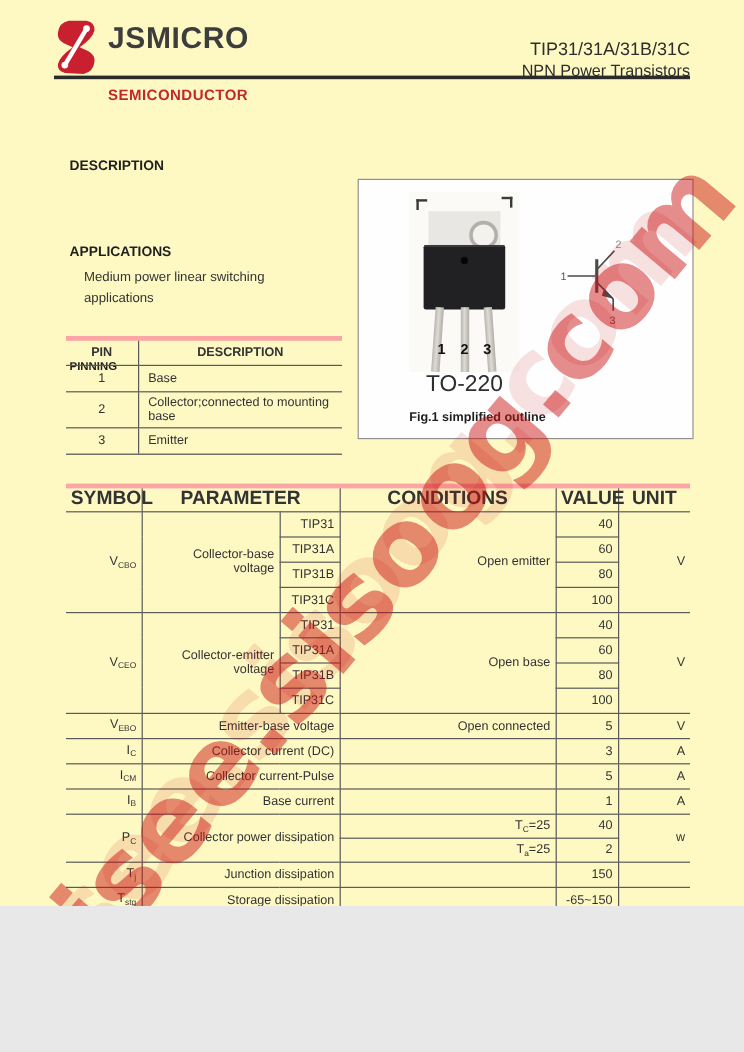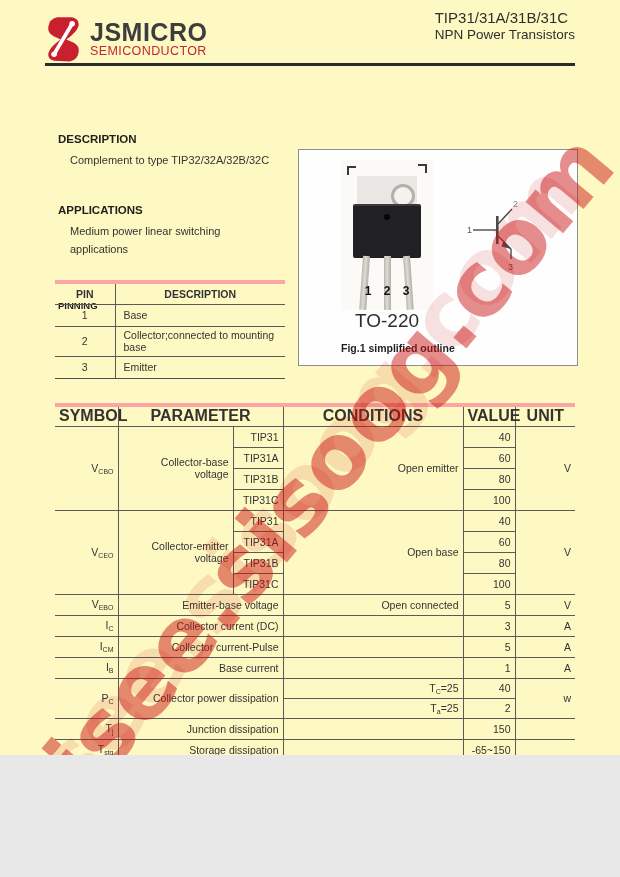--- a/index.html
+++ b/index.html
@@ -7,22 +7,22 @@
   .page {
     position:relative; width:620px; height:755px; background:#fef9c3;
     font-family:"Liberation Sans","DejaVu Sans",sans-serif; color:#333;
     overflow:hidden; margin:0 auto;
   }
   
   .hdr-left { position:absolute; left:45px; top:14px; display:flex; align-items:flex-start; }
   .logo-mark { width:37px; height:50px; }
   .brand-block { margin-left:8px; padding-top:6px; }
   .brand-name { font-size:25px; font-weight:bold; color:#3d3d3d; letter-spacing:0.5px; line-height:24px; }
-  .brand-sub { font-size:12.5px; font-weight:normal; color:#c1272d; letter-spacing:0.4px; }
-  .hdr-right { position:absolute; right:45px; top:8px; }
+  .brand-sub { font-size:12.5px; font-weight:bold; color:#c1272d; letter-spacing:0.4px;margin-top:28px; }
+  .hdr-right { position:absolute; right:45px; top:32px; text-align:right; }
   .part-no { font-size:15px; color:#2e2e2e; line-height:19px; }
   .part-sub { font-size:13.5px; color:#2e2e2e; }
   .rule { position:absolute; left:45px; width:530px; height:3px; background:#2b2b2b; }
   .rule-top { top:63px; }
   .rule-bottom { top:820px; }
   
   .sec-heading { font-size:11.5px; font-weight:bold; color:#1f1f1f; margin-bottom:6px; }
   .sec-line { font-size:11px; color:#333; line-height:18px; padding-left:12px; }
   .desc-block { position:absolute; left:58px; top:133px; width:240px; }
   .app-block  { position:absolute; left:58px; top:204px; width:240px; }
@@ -99,21 +99,20 @@
     </div>
   </div>
   <div class="hdr-right">
     <div class="part-no">TIP31/31A/31B/31C</div>
     <div class="part-sub">NPN Power Transistors</div>
   </div>
   <div class="rule rule-top"></div>
 
   <div class="desc-block">
     <div class="sec-heading">DESCRIPTION</div>
-    <div class="sec-line">Complement to type TIP32/32A/32B/32C</div>
   </div>
 
   <div class="app-block">
     <div class="sec-heading">APPLICATIONS</div>
     <div class="sec-line">Medium power linear switching</div>
     <div class="sec-line">applications</div>
   </div>
 
   <div class="pin-heading">PINNING</div>
   <div class="pin-tbl-wrap tbl-wrap">

